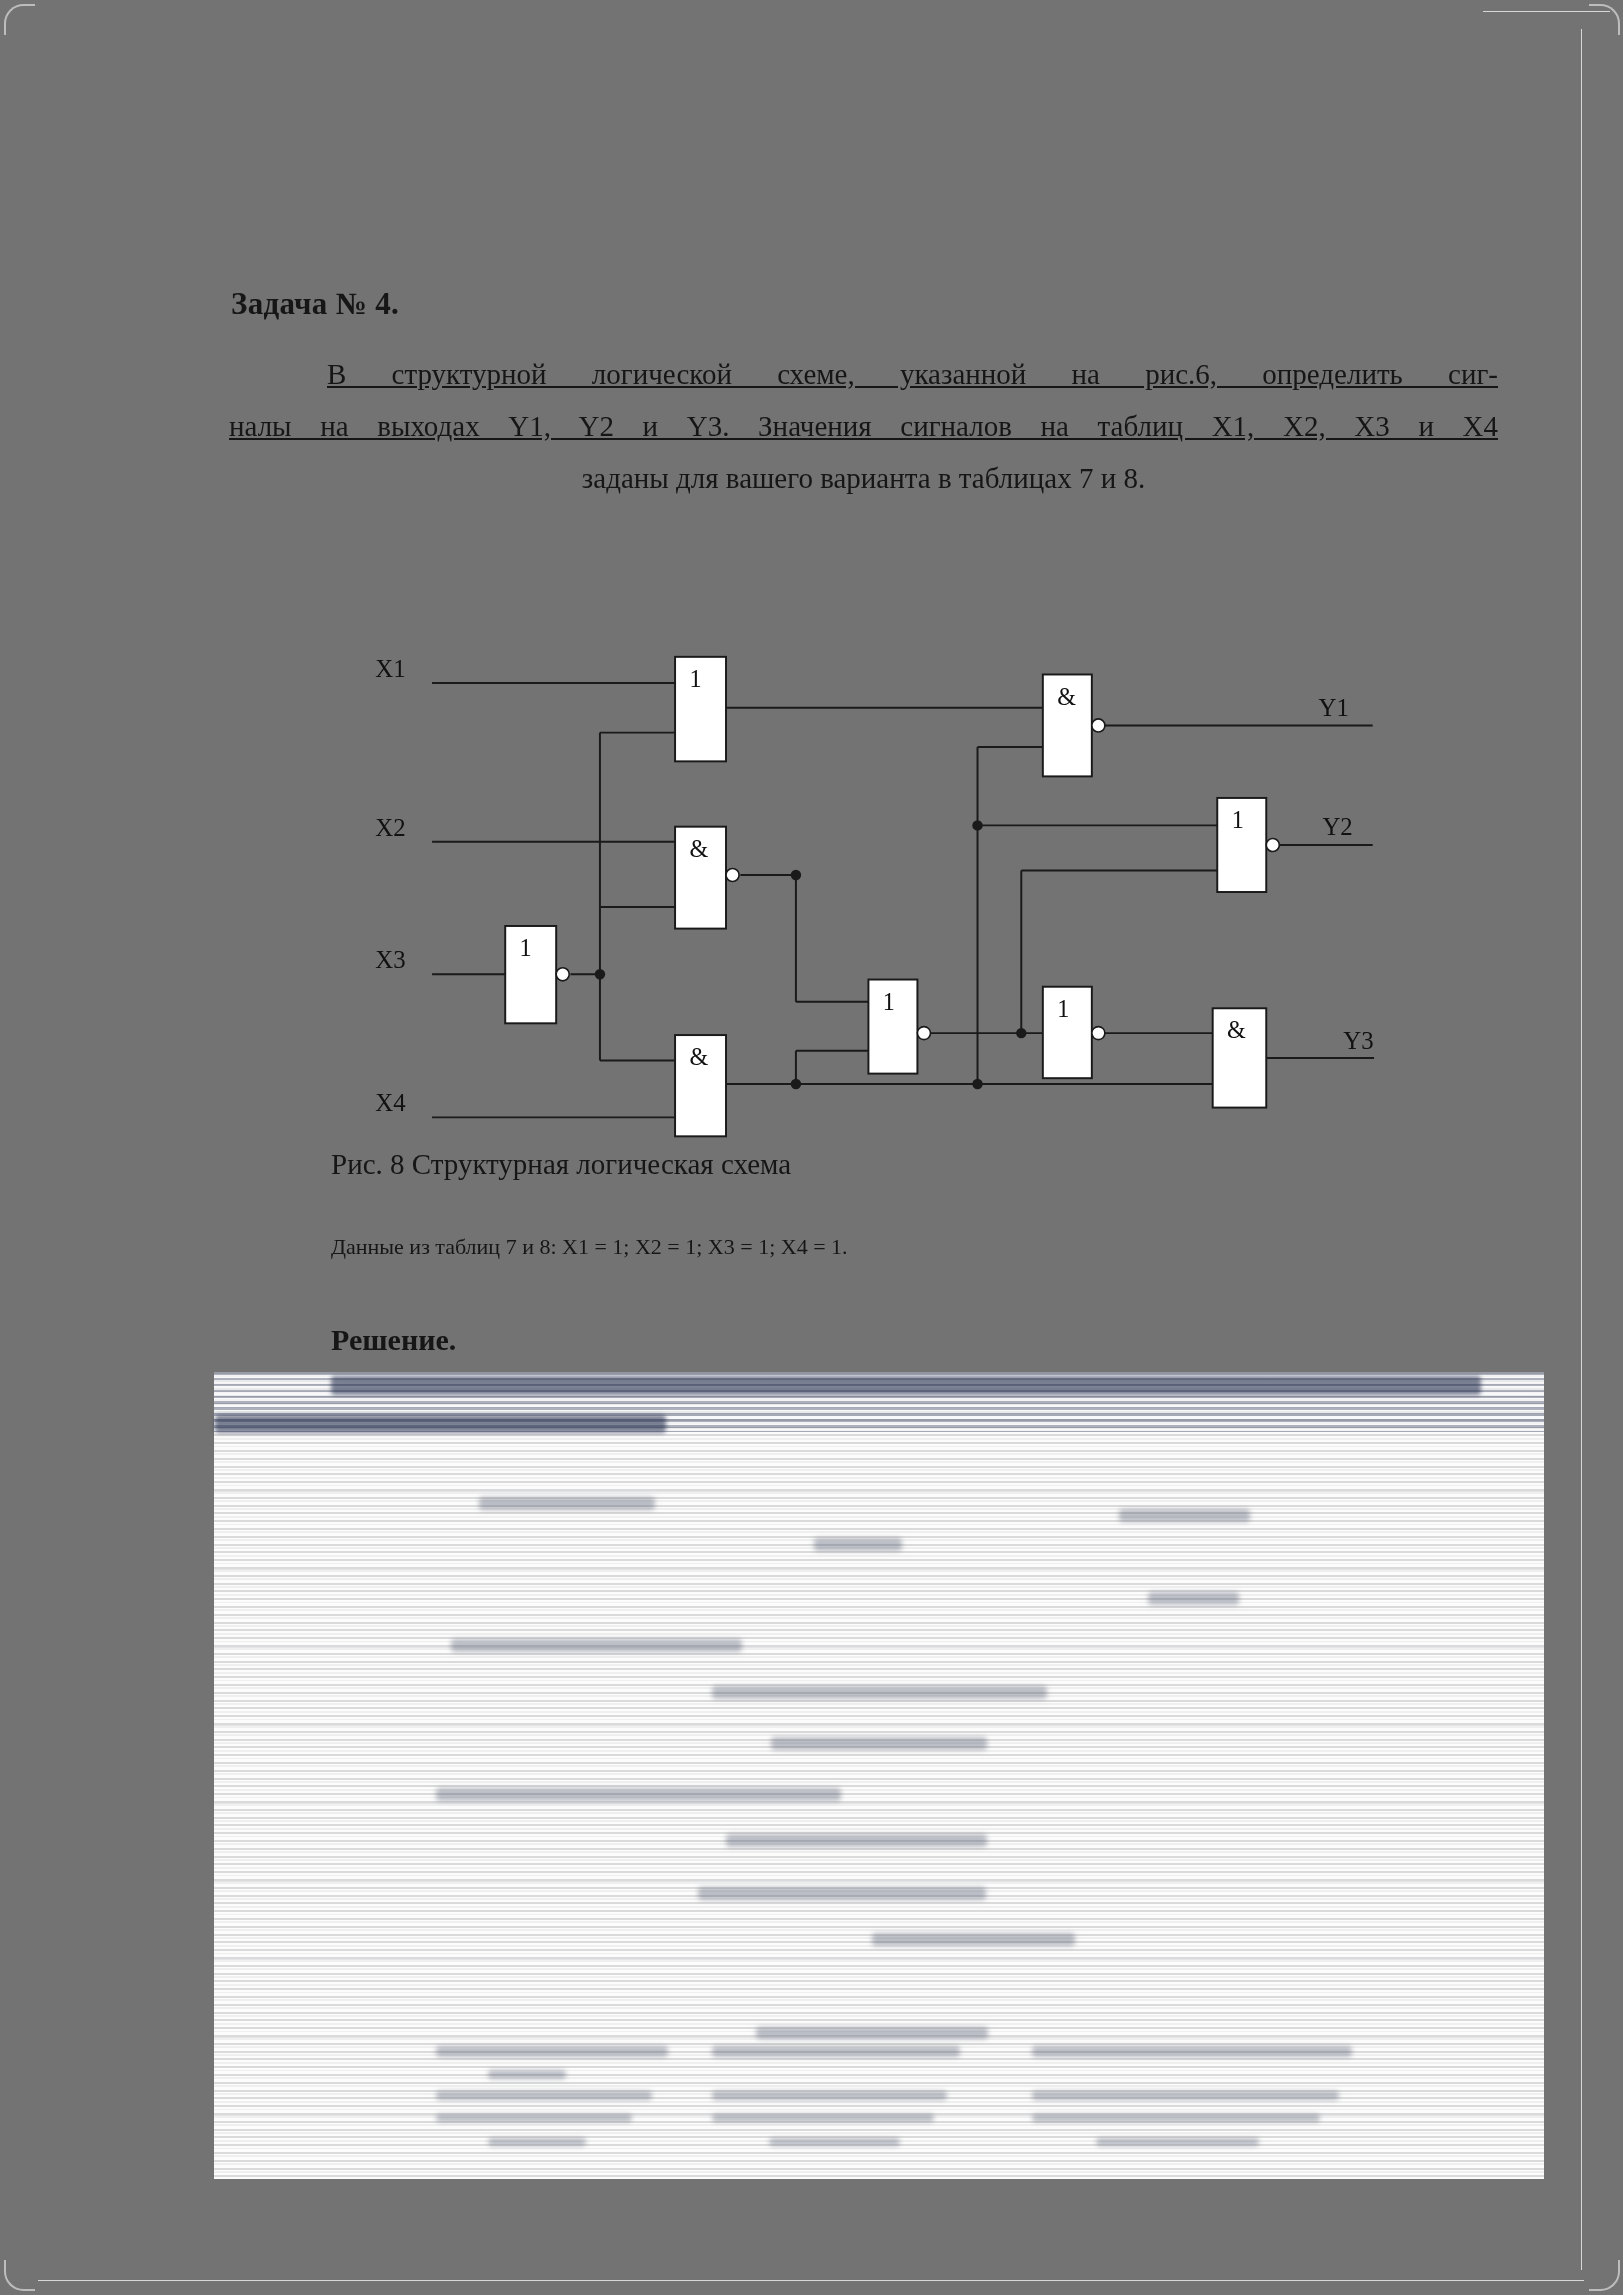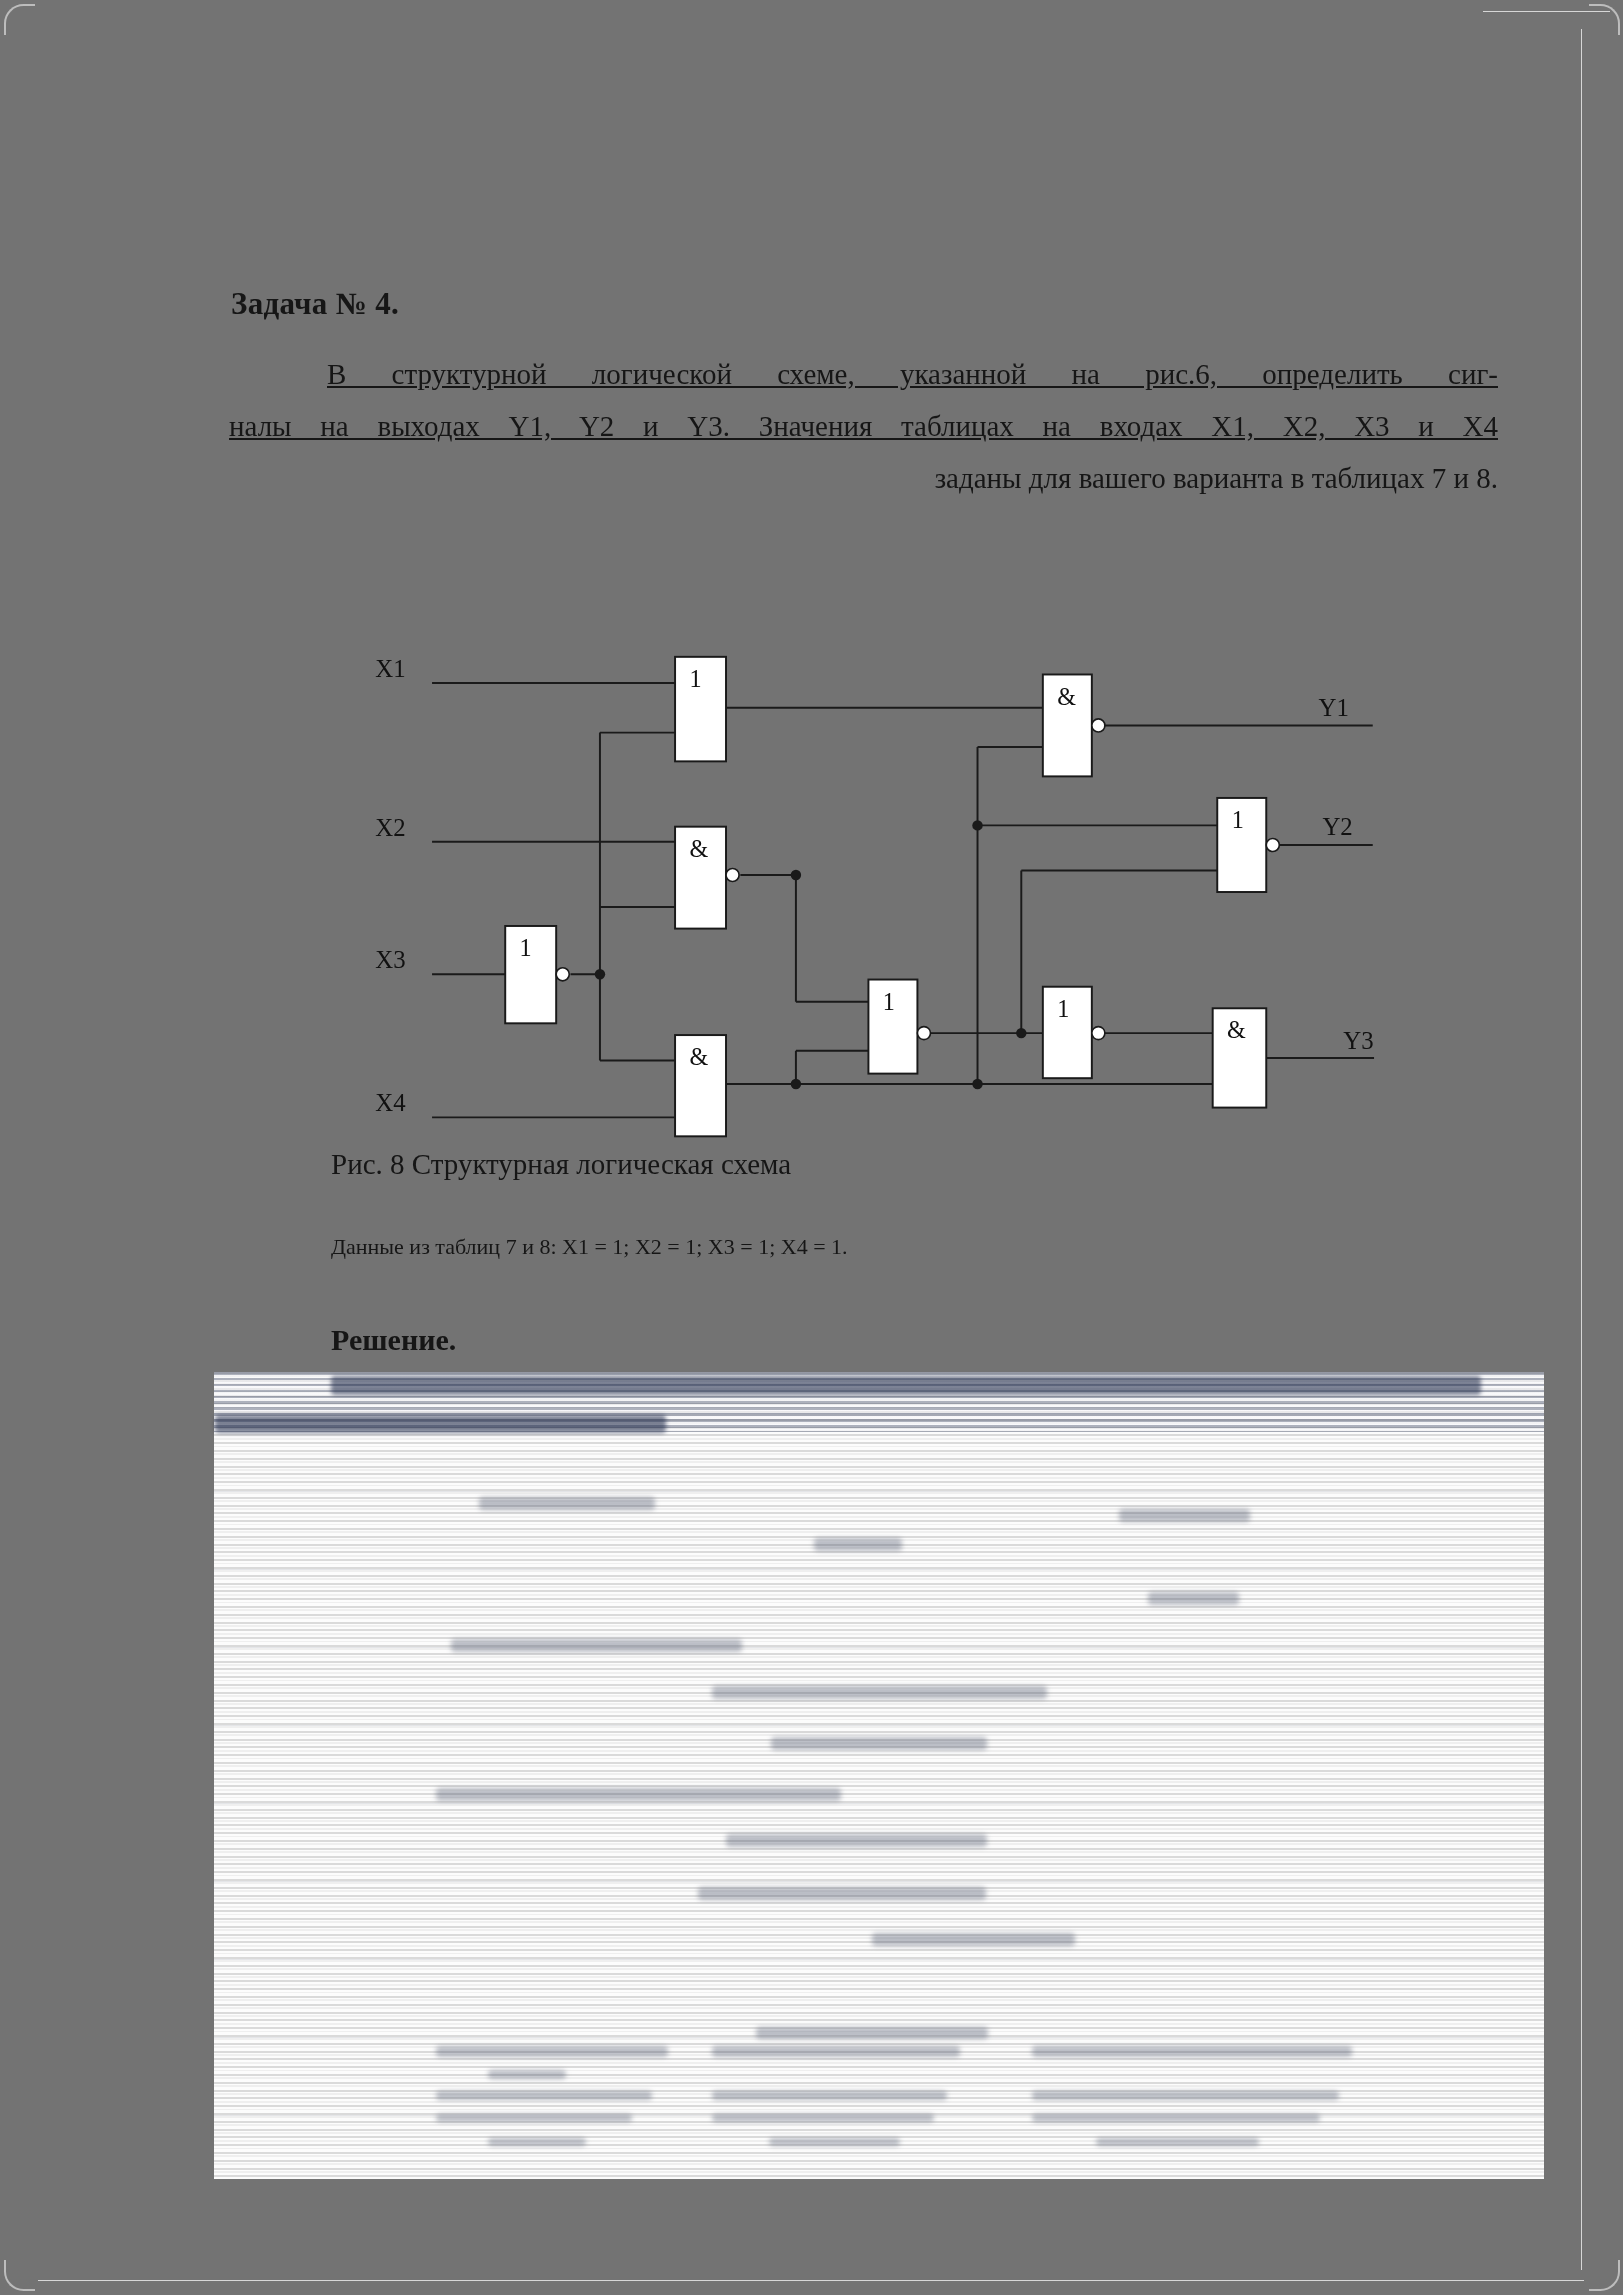--- a/index.html
+++ b/index.html
@@ -9,21 +9,21 @@
   }
   .task-title {
     position:absolute; left:231px; top:286px;
     font-size:31px; font-weight:bold; letter-spacing:0.3px;
   }
   .para {
     position:absolute; left:229px; top:348px; width:1269px;
     font-size:29px; line-height:52px;
   }
   .jline { text-align:justify; text-align-last:justify; white-space:normal;text-decoration:underline; }
-  .lline { text-align:right; }
+  .lline { text-align:center; }
   .indent { text-indent:98px; }
   .figure { position:absolute; left:370px; top:652px; width:1006px; height:497px; }
   .figure svg { display:block; }
   .figure text { font-family:"Liberation Serif", serif; fill:#111; stroke:none; }
   .io-label { font-size:38px; }
   .gate-label { font-size:37px; }
   .caption { position:absolute; left:331px; top:1148px; font-size:29px; }
   .dataline { position:absolute; left:331px; top:1234px; font-size:22px; }
   .solution { position:absolute; left:331px; top:1323px; font-size:30px; font-weight:bold; }
   .corrupted {
@@ -52,21 +52,21 @@
 </style>
 </head>
 <body>
 
 <div class="page">
 
   <div class="task-title">Задача № 4.</div>
 
   <div class="para">
     <div class="jline indent">В структурной логической схеме, указанной на рис.6, определить сиг-</div>
-    <div class="jline">налы на выходах Y1, Y2 и Y3. Значения таблицах на входах X1, X2, X3 и X4</div>
+    <div class="jline">налы на выходах Y1, Y2 и Y3. Значения сигналов на таблиц X1, X2, X3 и X4</div>
     <div class="lline">заданы для вашего варианта в таблицах 7 и 8.</div>
   </div>
 
   <div class="figure">
     <svg viewBox="0 0 1540 760" width="1006" height="497">
 
       <g stroke="#1a1a1a" stroke-width="3" fill="none">
         <path d="M95 47 H467"></path>
         <path d="M95 290 H467"></path>
         <path d="M95 493 H207"></path>

